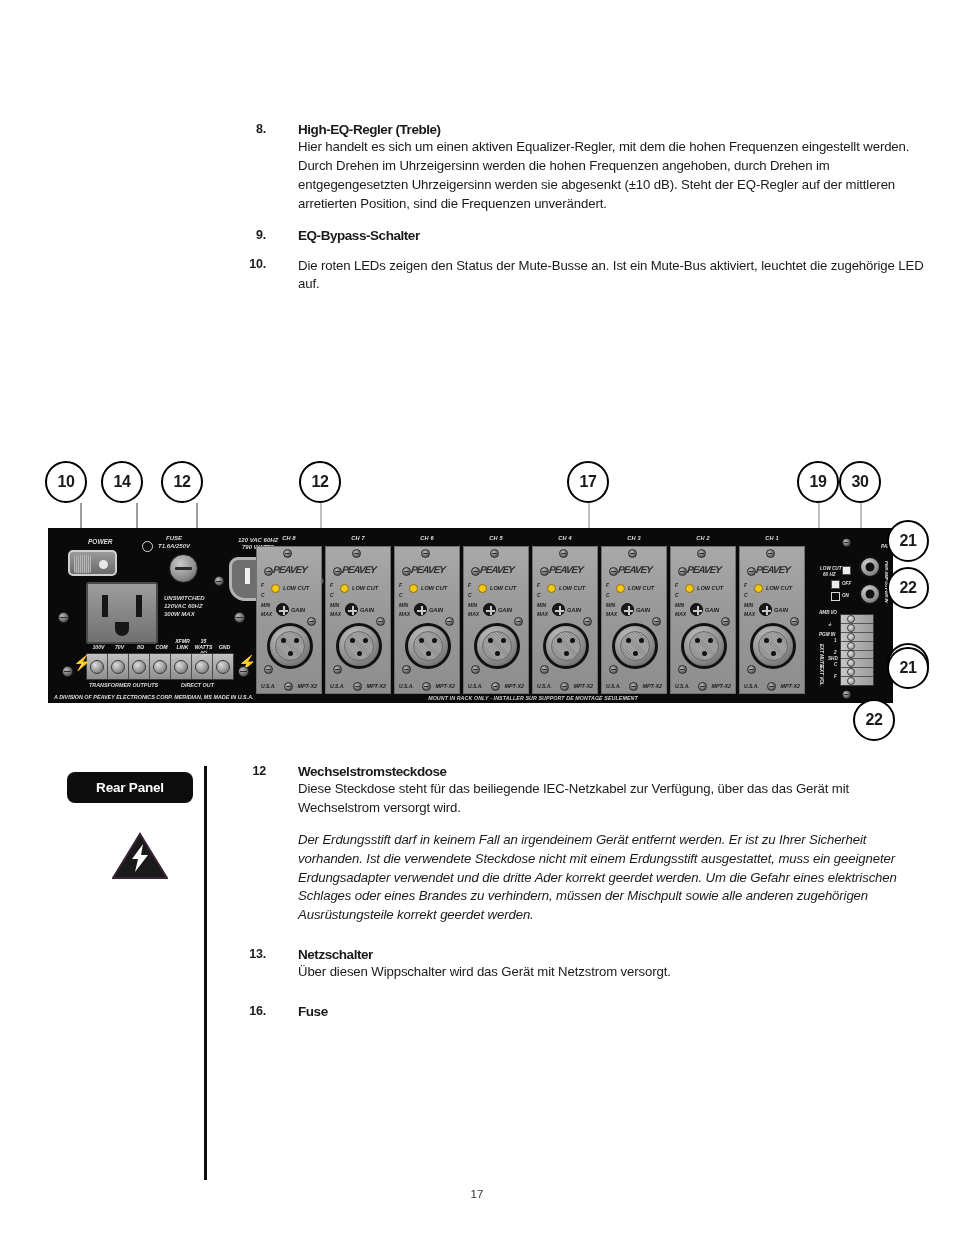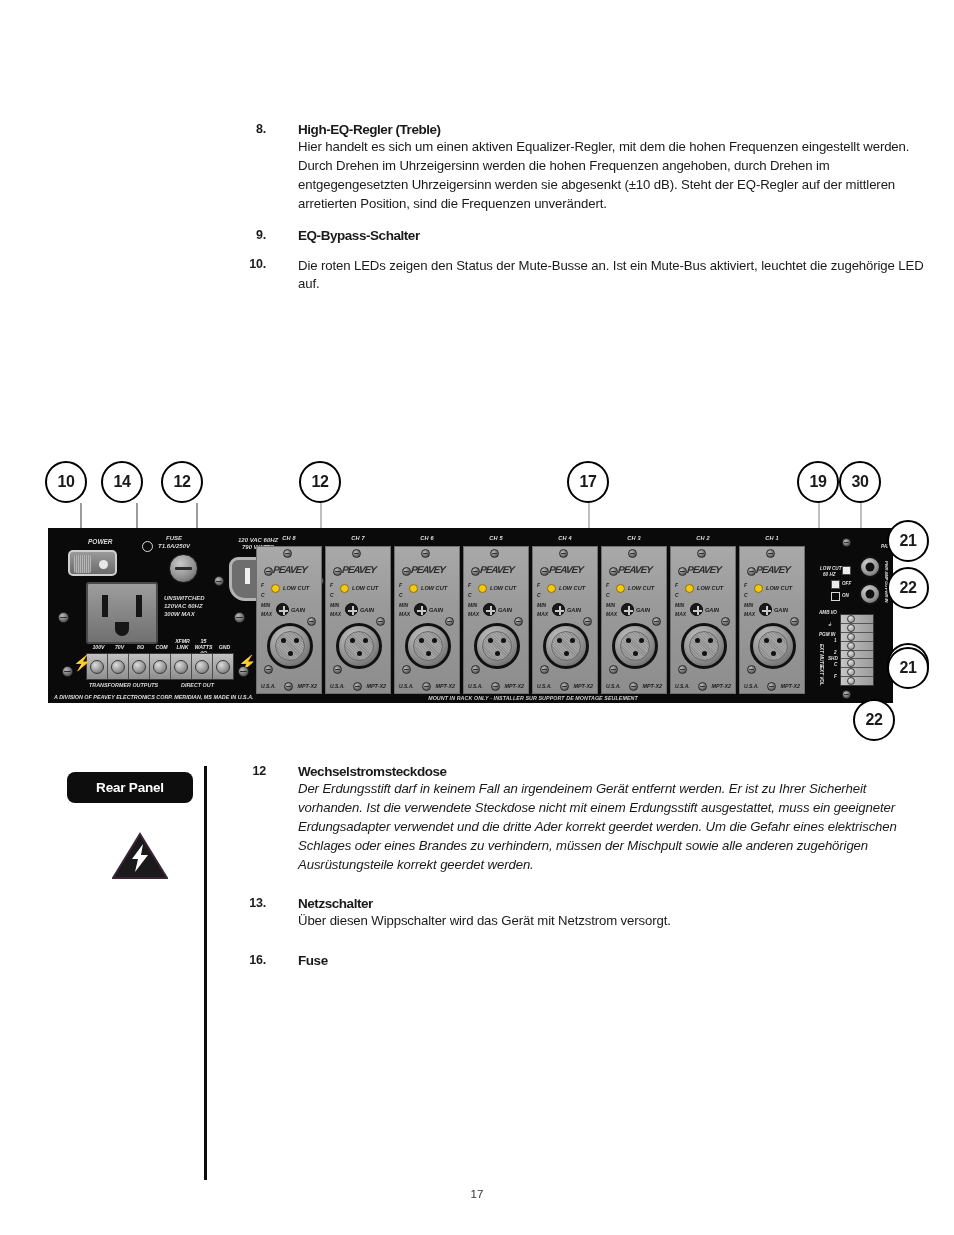--- a/index.html
+++ b/index.html
@@ -707,20 +707,21 @@
   </svg>
 </div>
 
 <div id="divider"></div>
 
 <div id="bottom-sections">
     <div class="entry">
       <div class="num">12</div>
       <div class="body">
         <h3>Wechselstromsteckdose</h3>
+        <p>Diese Steckdose steht für das beiliegende IEC-Netzkabel zur Verfügung, über das das Gerät mit Wechselstrom versorgt wird.</p>
         <p class="italic">Der Erdungsstift darf in keinem Fall an irgendeinem Gerät entfernt werden. Er ist zu Ihrer Sicherheit vorhanden. Ist die verwendete Steckdose nicht mit einem Erdungsstift ausgestattet, muss ein geeigneter Erdungsadapter verwendet und die dritte Ader korrekt geerdet werden. Um die Gefahr eines elektrischen Schlages oder eines Brandes zu verhindern, müssen der Mischpult sowie alle anderen zugehörigen Ausrüstungsteile korrekt geerdet werden.</p>
       </div>
     </div>
     <div class="entry">
       <div class="num">13.</div>
       <div class="body">
         <h3>Netzschalter</h3>
         <p>Über diesen Wippschalter wird das Gerät mit Netzstrom versorgt.</p>
       </div>
     </div>

